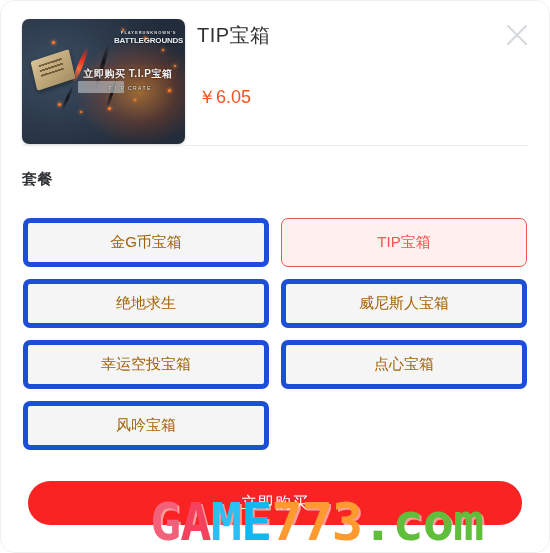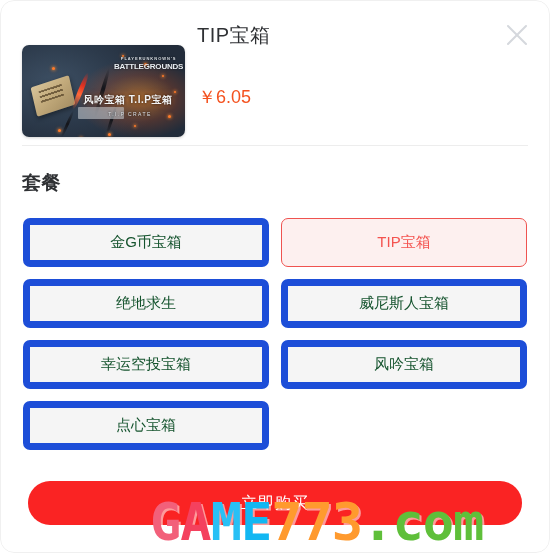--- a/index.html
+++ b/index.html
@@ -37,29 +37,28 @@
     position: relative;
     height: 146px;
     padding: 18px 20px 0 22px;
   }
 
   .thumb {
     position: absolute;
     left: 22px;
     top: 19px;
     width: 163px;
-    height: 92px;
+    height: 125px;
     border-radius: 7px;
     overflow: hidden;
     background:
       radial-gradient(ellipse 55% 60% at 72% 58%, rgba(255,150,40,0.55) 0%, rgba(255,90,20,0.20) 42%, rgba(0,0,0,0) 72%),
       radial-gradient(ellipse 70% 80% at 20% 40%, #3d4f63 0%, #2c3a4b 55%, #222c3a 100%),
       linear-gradient(160deg, #37485c 0%, #27323f 60%, #1d2630 100%);
     box-shadow: 0 1px 3px rgba(0,0,0,0.18);
-    margin-top: 26px;
   }
 
   
   .thumb .box {
     position: absolute;
     left: 11px;
     top: 36px;
     width: 40px;
     height: 30px;
     background: linear-gradient(150deg, #d8c49a 0%, #c3ab7c 45%, #a58e63 100%);
@@ -172,47 +171,47 @@
     top: 145px;
     height: 1px;
     background: #ededed;
   }
 
   
   .section-label {
     position: absolute;
     left: 22px;
     top: 170px;
-    font-size: 19px;
+    font-size: 15px;
     font-weight: bold;
     color: #2f3134;
     letter-spacing: .5px;
   }
 
   .options {
     position: absolute;
     left: 23px;
     top: 218px;
     width: 504px;
     display: grid;
     grid-template-columns: 246px 246px;
     column-gap: 12px;
     row-gap: 12px;
   }
 
   .option {
     height: 49px;
     border-radius: 7px;
     background: #f5f5f5;
-    border: 7px solid #1d4ed8;
+    border: 5px solid #1d4ed8;
     display: flex;
     align-items: center;
     justify-content: center;
     font-size: 15px;
-    color: #14532d;
+    color: #a16207;
     cursor: pointer;
     user-select: none;
   }
 
   .option.selected {
     background: #fdf0ef;
     border: 1px solid #ef5350;
     color: #f4534f;
   }
 
@@ -282,21 +281,21 @@
       <div class="spark" style="left:146px;top:70px;width:3px;height:3px;"></div>
       <div class="spark" style="left:152px;top:46px;width:2px;height:2px;"></div>
       <div class="spark" style="left:100px;top:10px;width:2px;height:2px;"></div>
 
       <div class="pubg-logo">
         <span class="small">PLAYERUNKNOWN'S</span>
         <span class="big">BATTLEGROUNDS</span>
       </div>
 
       <div class="thumb-plate"></div>
-      <div class="thumb-title">风吟宝箱  T.I.P宝箱</div>
+      <div class="thumb-title">立即购买  T.I.P宝箱</div>
       <div class="thumb-sub">T.I.P CRATE</div>
     </div>
 
     <div class="title">TIP宝箱</div>
     <div class="price">￥6.05</div>
 
     <div class="close-btn">
       <svg width="26" height="26" viewBox="0 0 26 26">
         <line x1="4" y1="4" x2="22" y2="22" stroke="#d5d8dd" stroke-width="2" stroke-linecap="round"></line>
         <line x1="22" y1="4" x2="4" y2="22" stroke="#d5d8dd" stroke-width="2" stroke-linecap="round"></line>
@@ -318,24 +317,24 @@
     <div class="option">
         <span>绝地求生</span>
       </div>
     <div class="option">
         <span>威尼斯人宝箱</span>
       </div>
     <div class="option">
         <span>幸运空投宝箱</span>
       </div>
     <div class="option">
+        <span>点心宝箱</span>
+      </div>
+    <div class="option">
         <span>风吟宝箱</span>
-      </div>
-    <div class="option">
-        <span>点心宝箱</span>
       </div>
   </div>
 
   <button class="buy-btn">立即购买</button>
 
   <div class="watermark">
     <span class="wm-g">G</span><span class="wm-a">A</span><span class="wm-m">M</span><span class="wm-e">E</span><span class="wm-n">773</span><span class="wm-d">.com</span>
   </div>
 
 </div>

